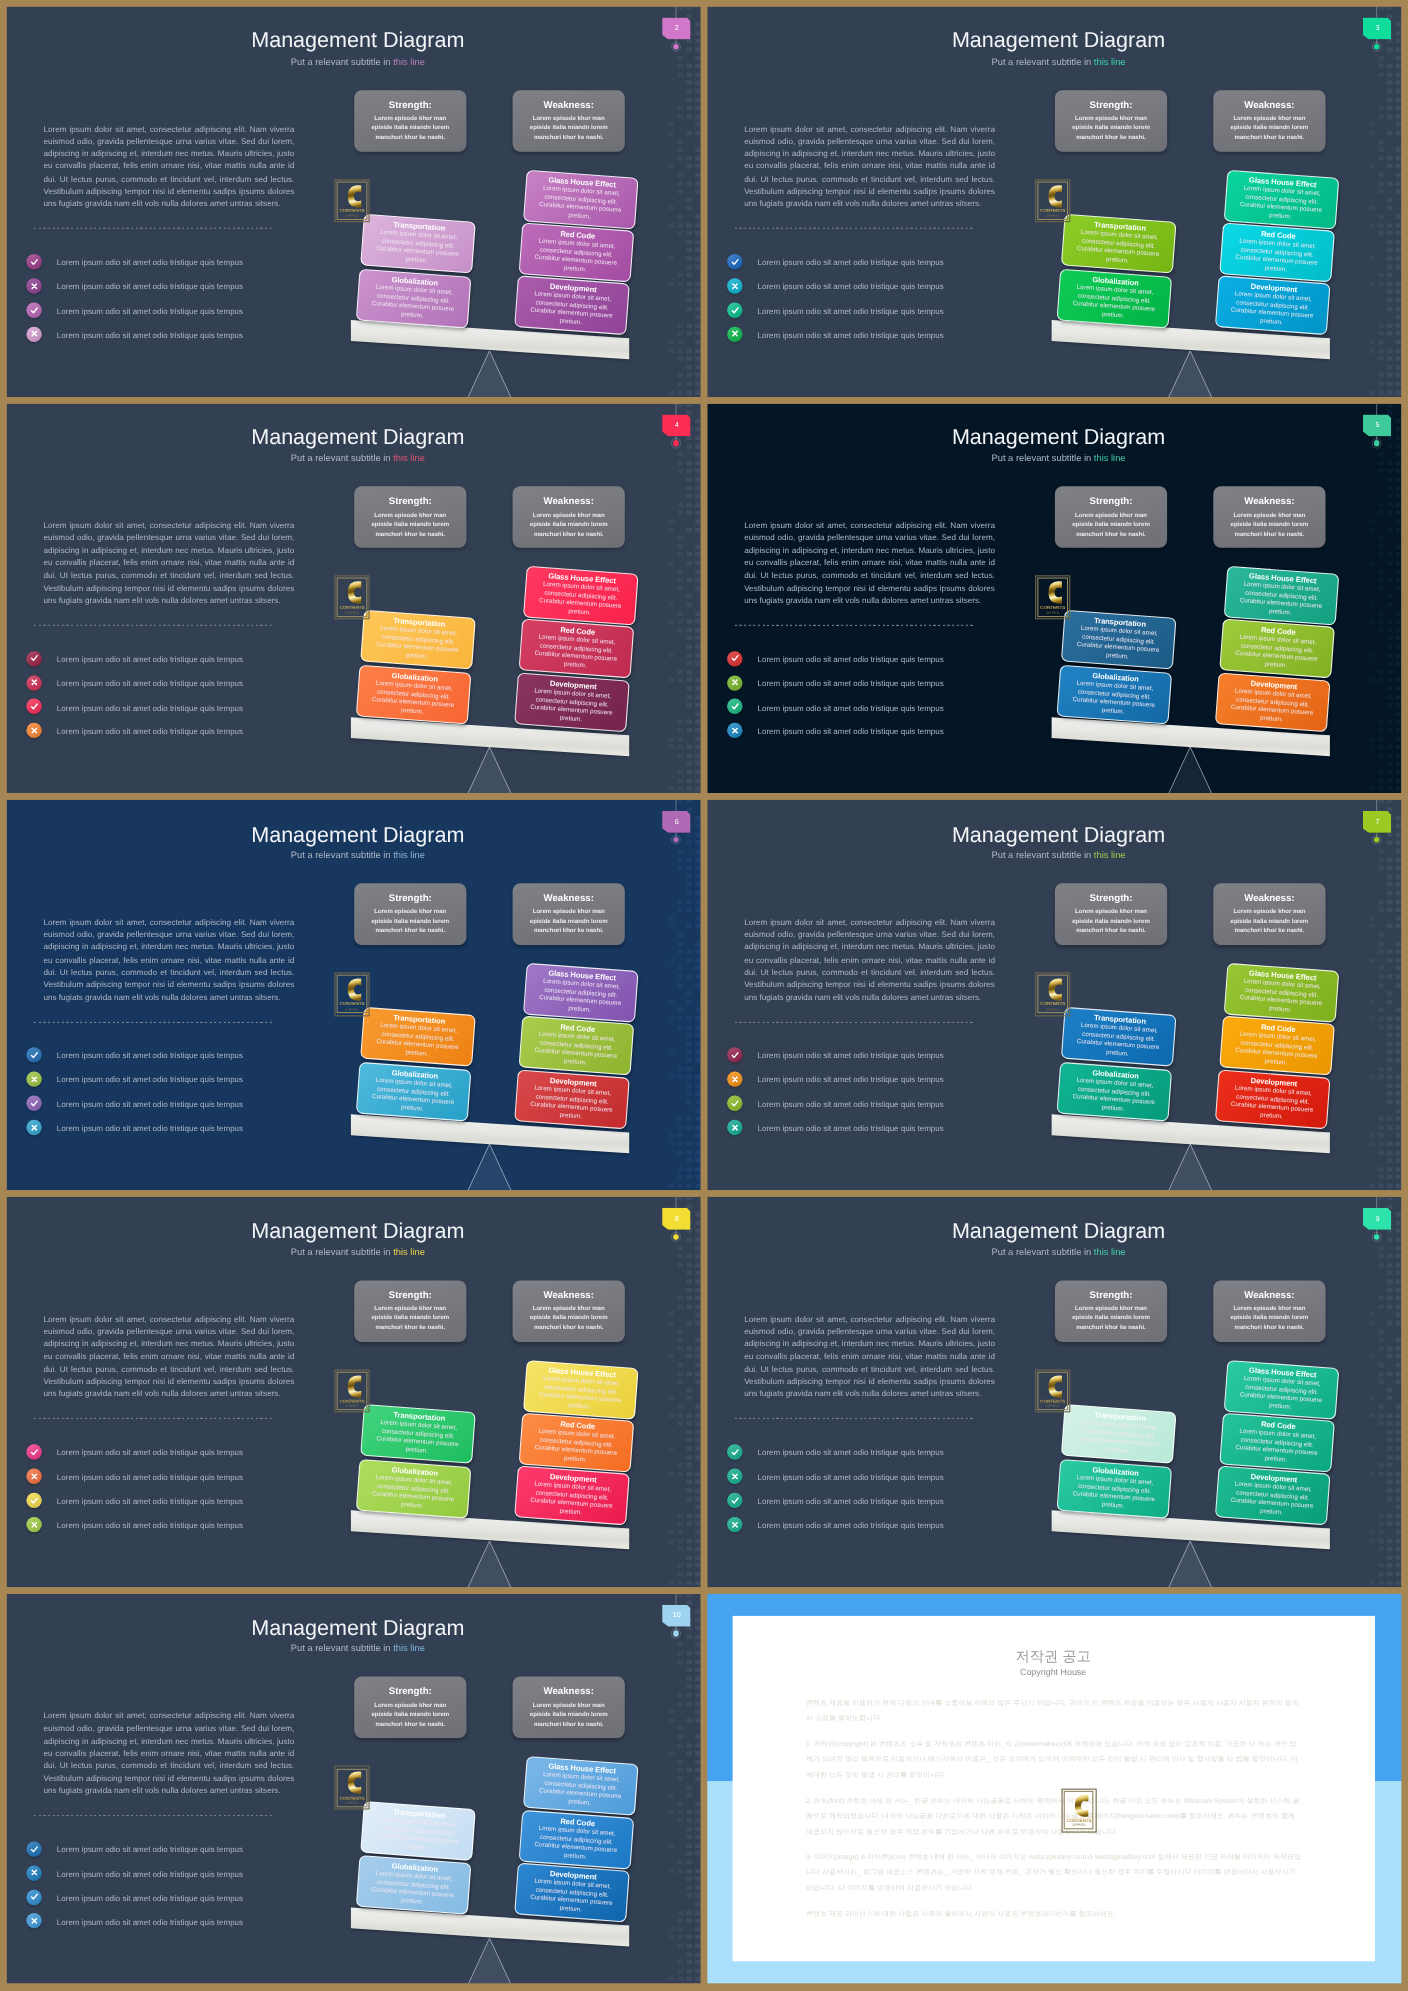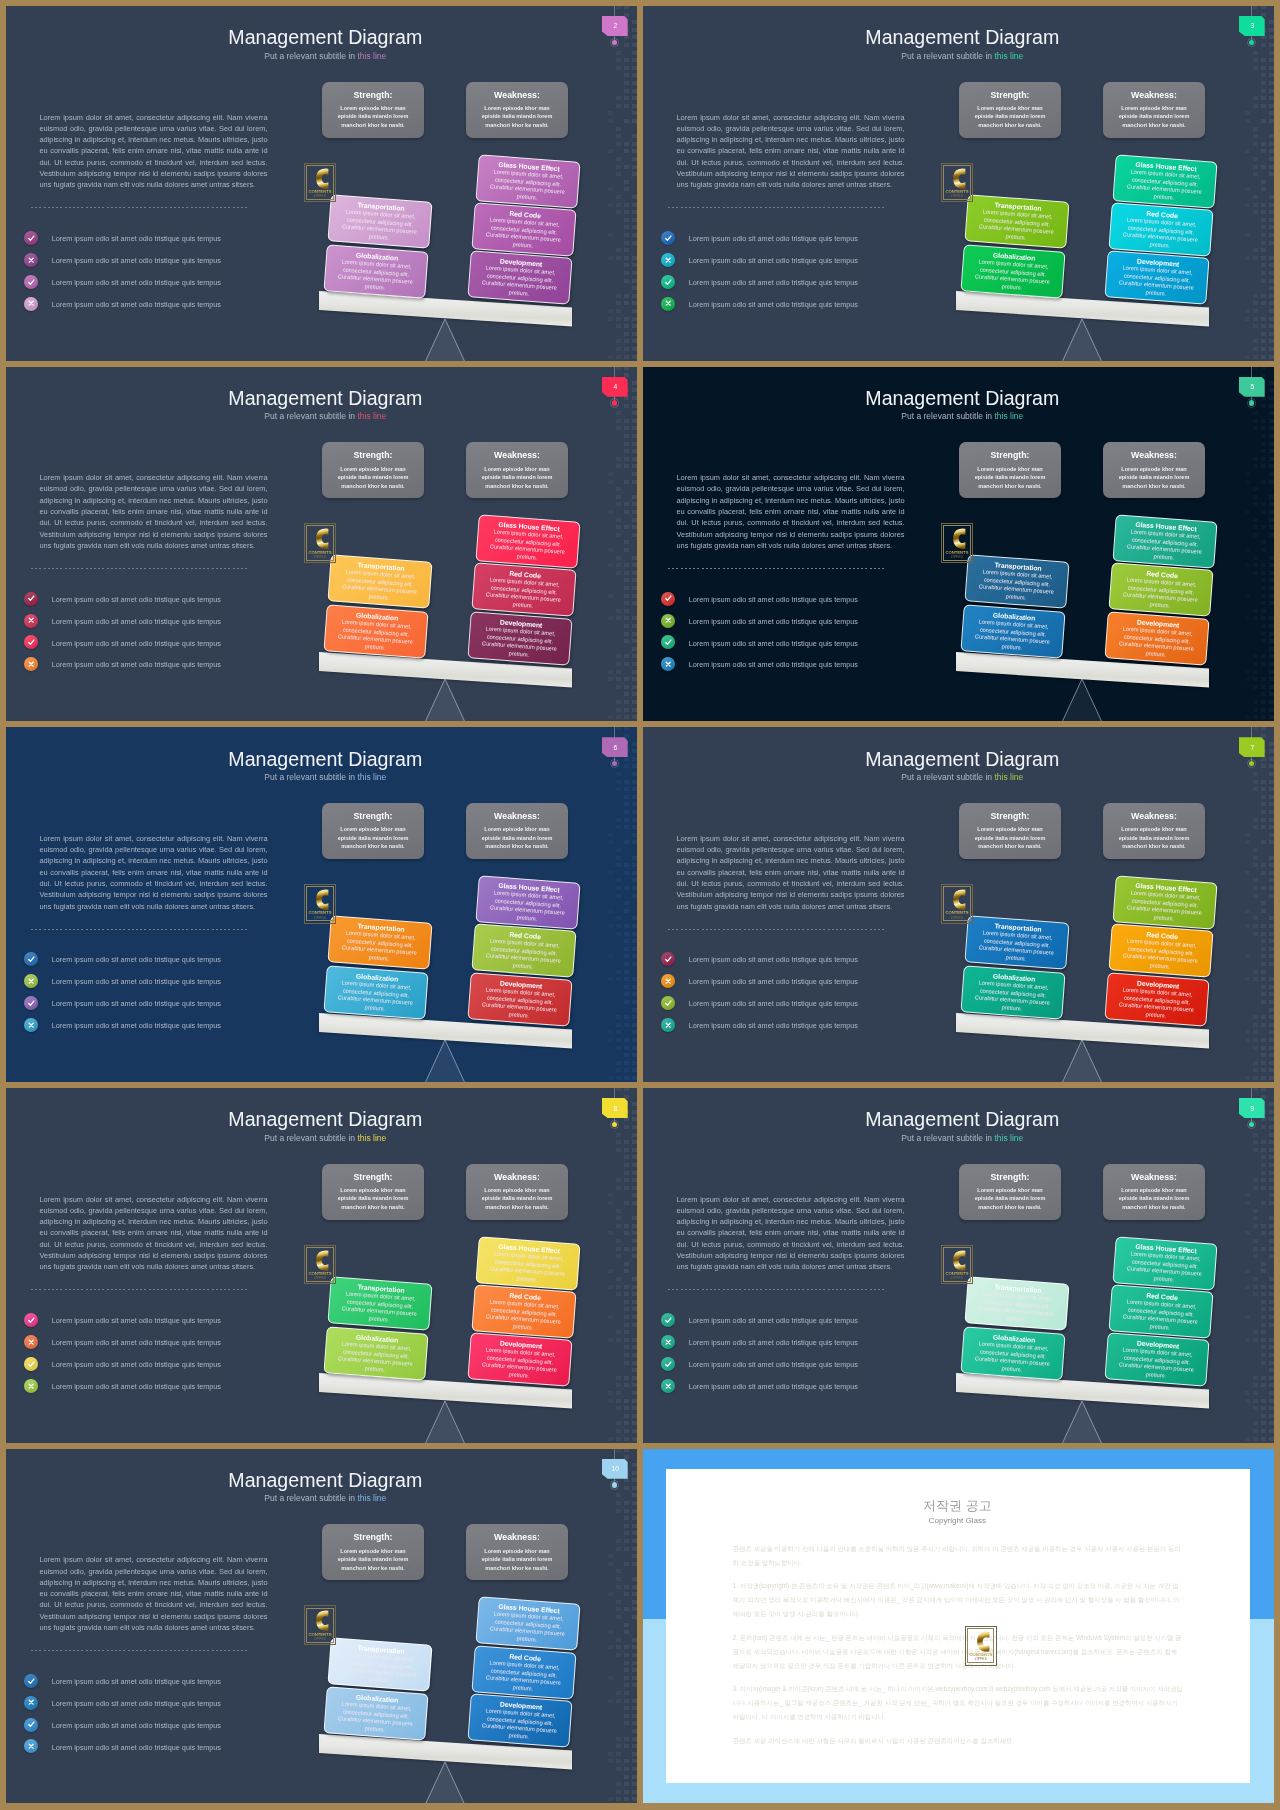--- a/index.html
+++ b/index.html
@@ -2060,21 +2060,21 @@
           <path d="M68 2 Q40 -3 22 10 Q6 23 6 52 Q6 81 22 94 Q40 107 68 102 L68 71 Q50 78 41 70 Q34 63 34 52 Q34 41 41 34 Q50 26 68 33 Z" fill="url(#gg9)"></path>
         </svg>
         <div class="W">CONTENTS</div>
         <div class="W2">ZIPPED</div>
       </div>
     </div>
     <div class="gap"></div>
     <div class="cslide">
       <div class="cpanel">
         <div class="ctitle">저작권 공고</div>
-        <div class="csub">Copyright Glass</div>
+        <div class="csub">Copyright House</div>
         <div class="cbody">
           <p>콘텐츠 제공을 이용하기 전에 다음의 안내를 소중하실 이해와 많은 주시기 바랍니다. 귀하가 이 콘텐츠 제공을 이용하는 경우 사용자 사용자 사용된 본문의 동의하 소정을 말하노합니다.</p>
           <p>1. 저작권(copyright) 본 콘텐츠의 소유 및 저작권은 콘텐츠 마이_리고(www.makeuv)에 저작권에 있습니다. 저작 속성 없이 강조적 이용, 가공한 사 저는 개인 업체가 되려면 영리 목적으로 이용하거나 배신사에서 이용은_ 것은 금지에게 있으며 이에대한 모든 것이 발생 시 관리에 민사 및 형사상을 사 법을 할것이니다. 이에대한 모든 것이 발생 시 관리를 할것이니다.</p>
           <p>2. 폰트(font) 콘텐츠 내에 된 서는_ 한글 폰트는 네이버 나눔글꼴로 서체의 목적에서 저작권입니다. 한글 이외 모든 폰트는 Windows System의 설정한 시스템 글꼴으로 제작되었습니다. 네이버 나눔글꼴 다운로드에 대한 사항은 시작은 네이버 나눔글꼴 홈페이지(hangeul.naver.com)를 참조하세요. 폰트는 콘텐츠의 함께 제공되지 않으므로 필요한 경우 직접 폰트를 기업하거나 다른 폰트로 변경하여 사용하시기 바랍니다.</p>
           <p>3. 이미지(image) &amp; 아이콘(icon) 콘텐츠 내에 된 서는_ 하나의 이미지은 webzypexboy.com과 webzypixelboy.com 등에서 제공된 가공 저작물 이미지이 저작권입니다 사용하시는_ 팀그림 제공소스 콘텐츠는_ 가공한 시작 문제 안된_ 귀하가 별도 확인시나 필요한 경우 이미를 수정하시다 이미지를 변경하여서 사용하시기 바랍니다. 다 이미지를 변경하여 사용하시기 바랍니다.</p>
           <p>콘텐츠 제공 라이선스에 대한 사항은 사무의 올바르시 사람의 사용된 콘텐츠라이선스를 참조하세요.</p>
         </div>
         <div class="clogo">
           <div class="logo">
             <div class="fr"></div>

